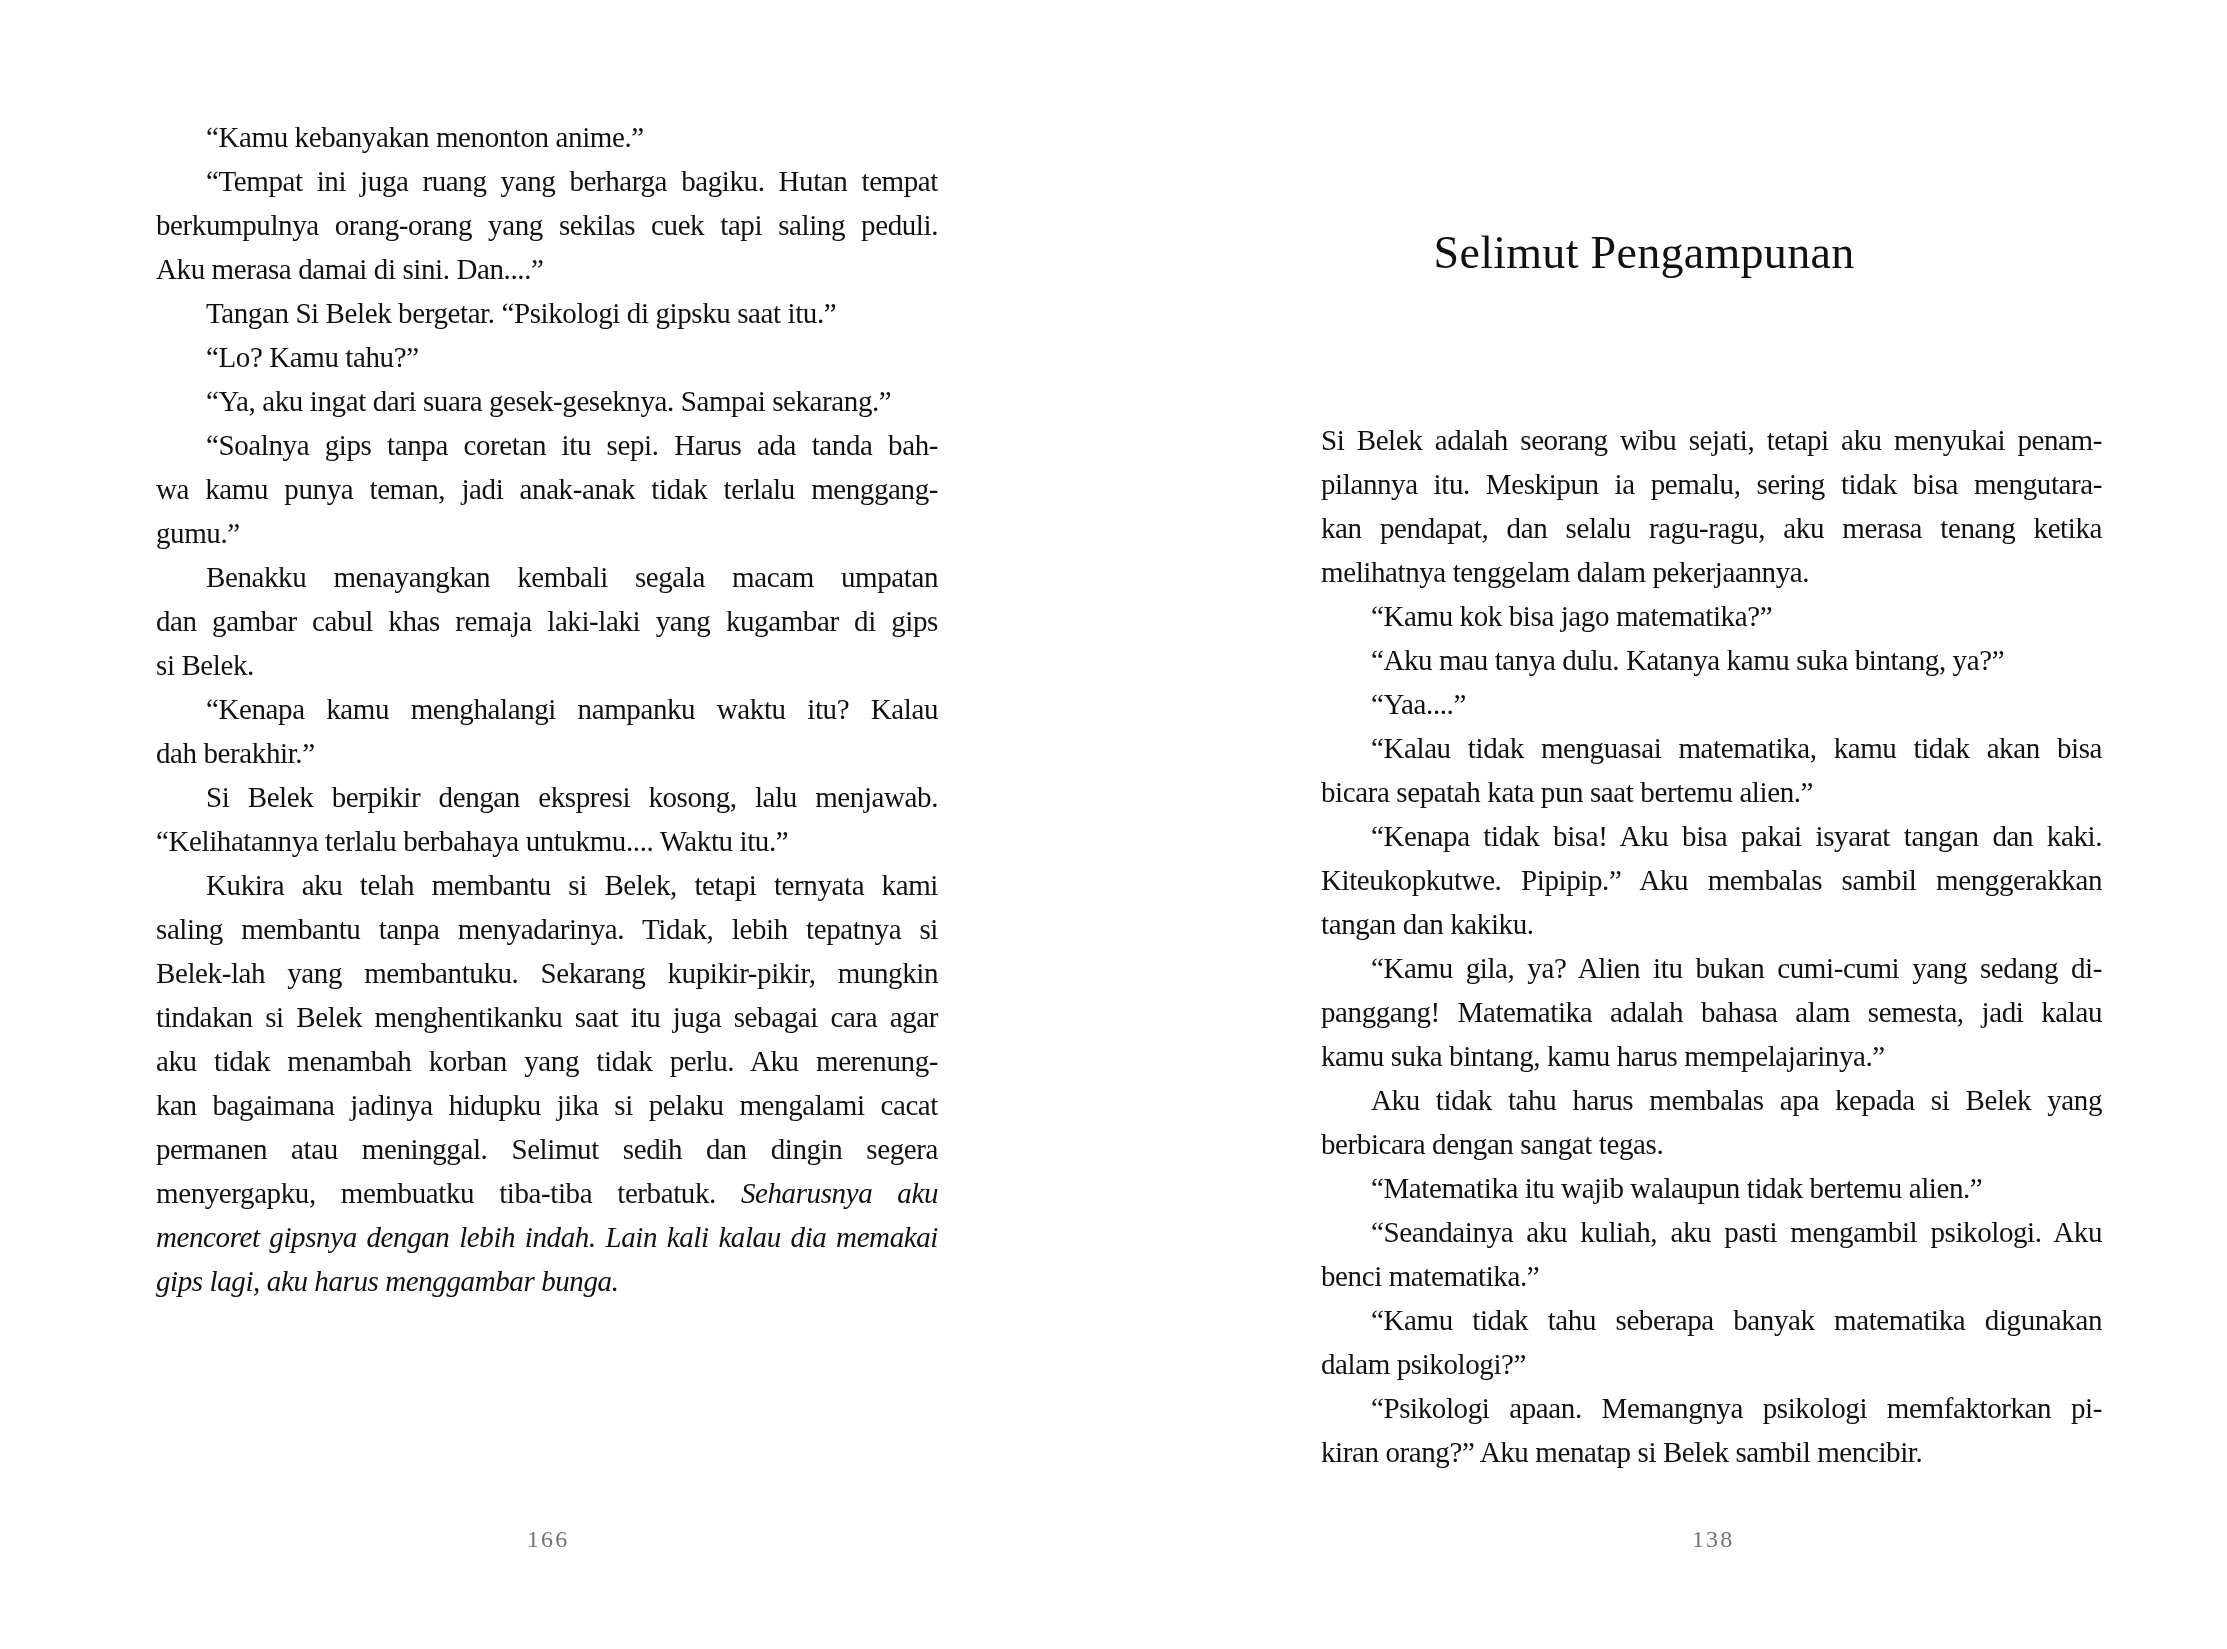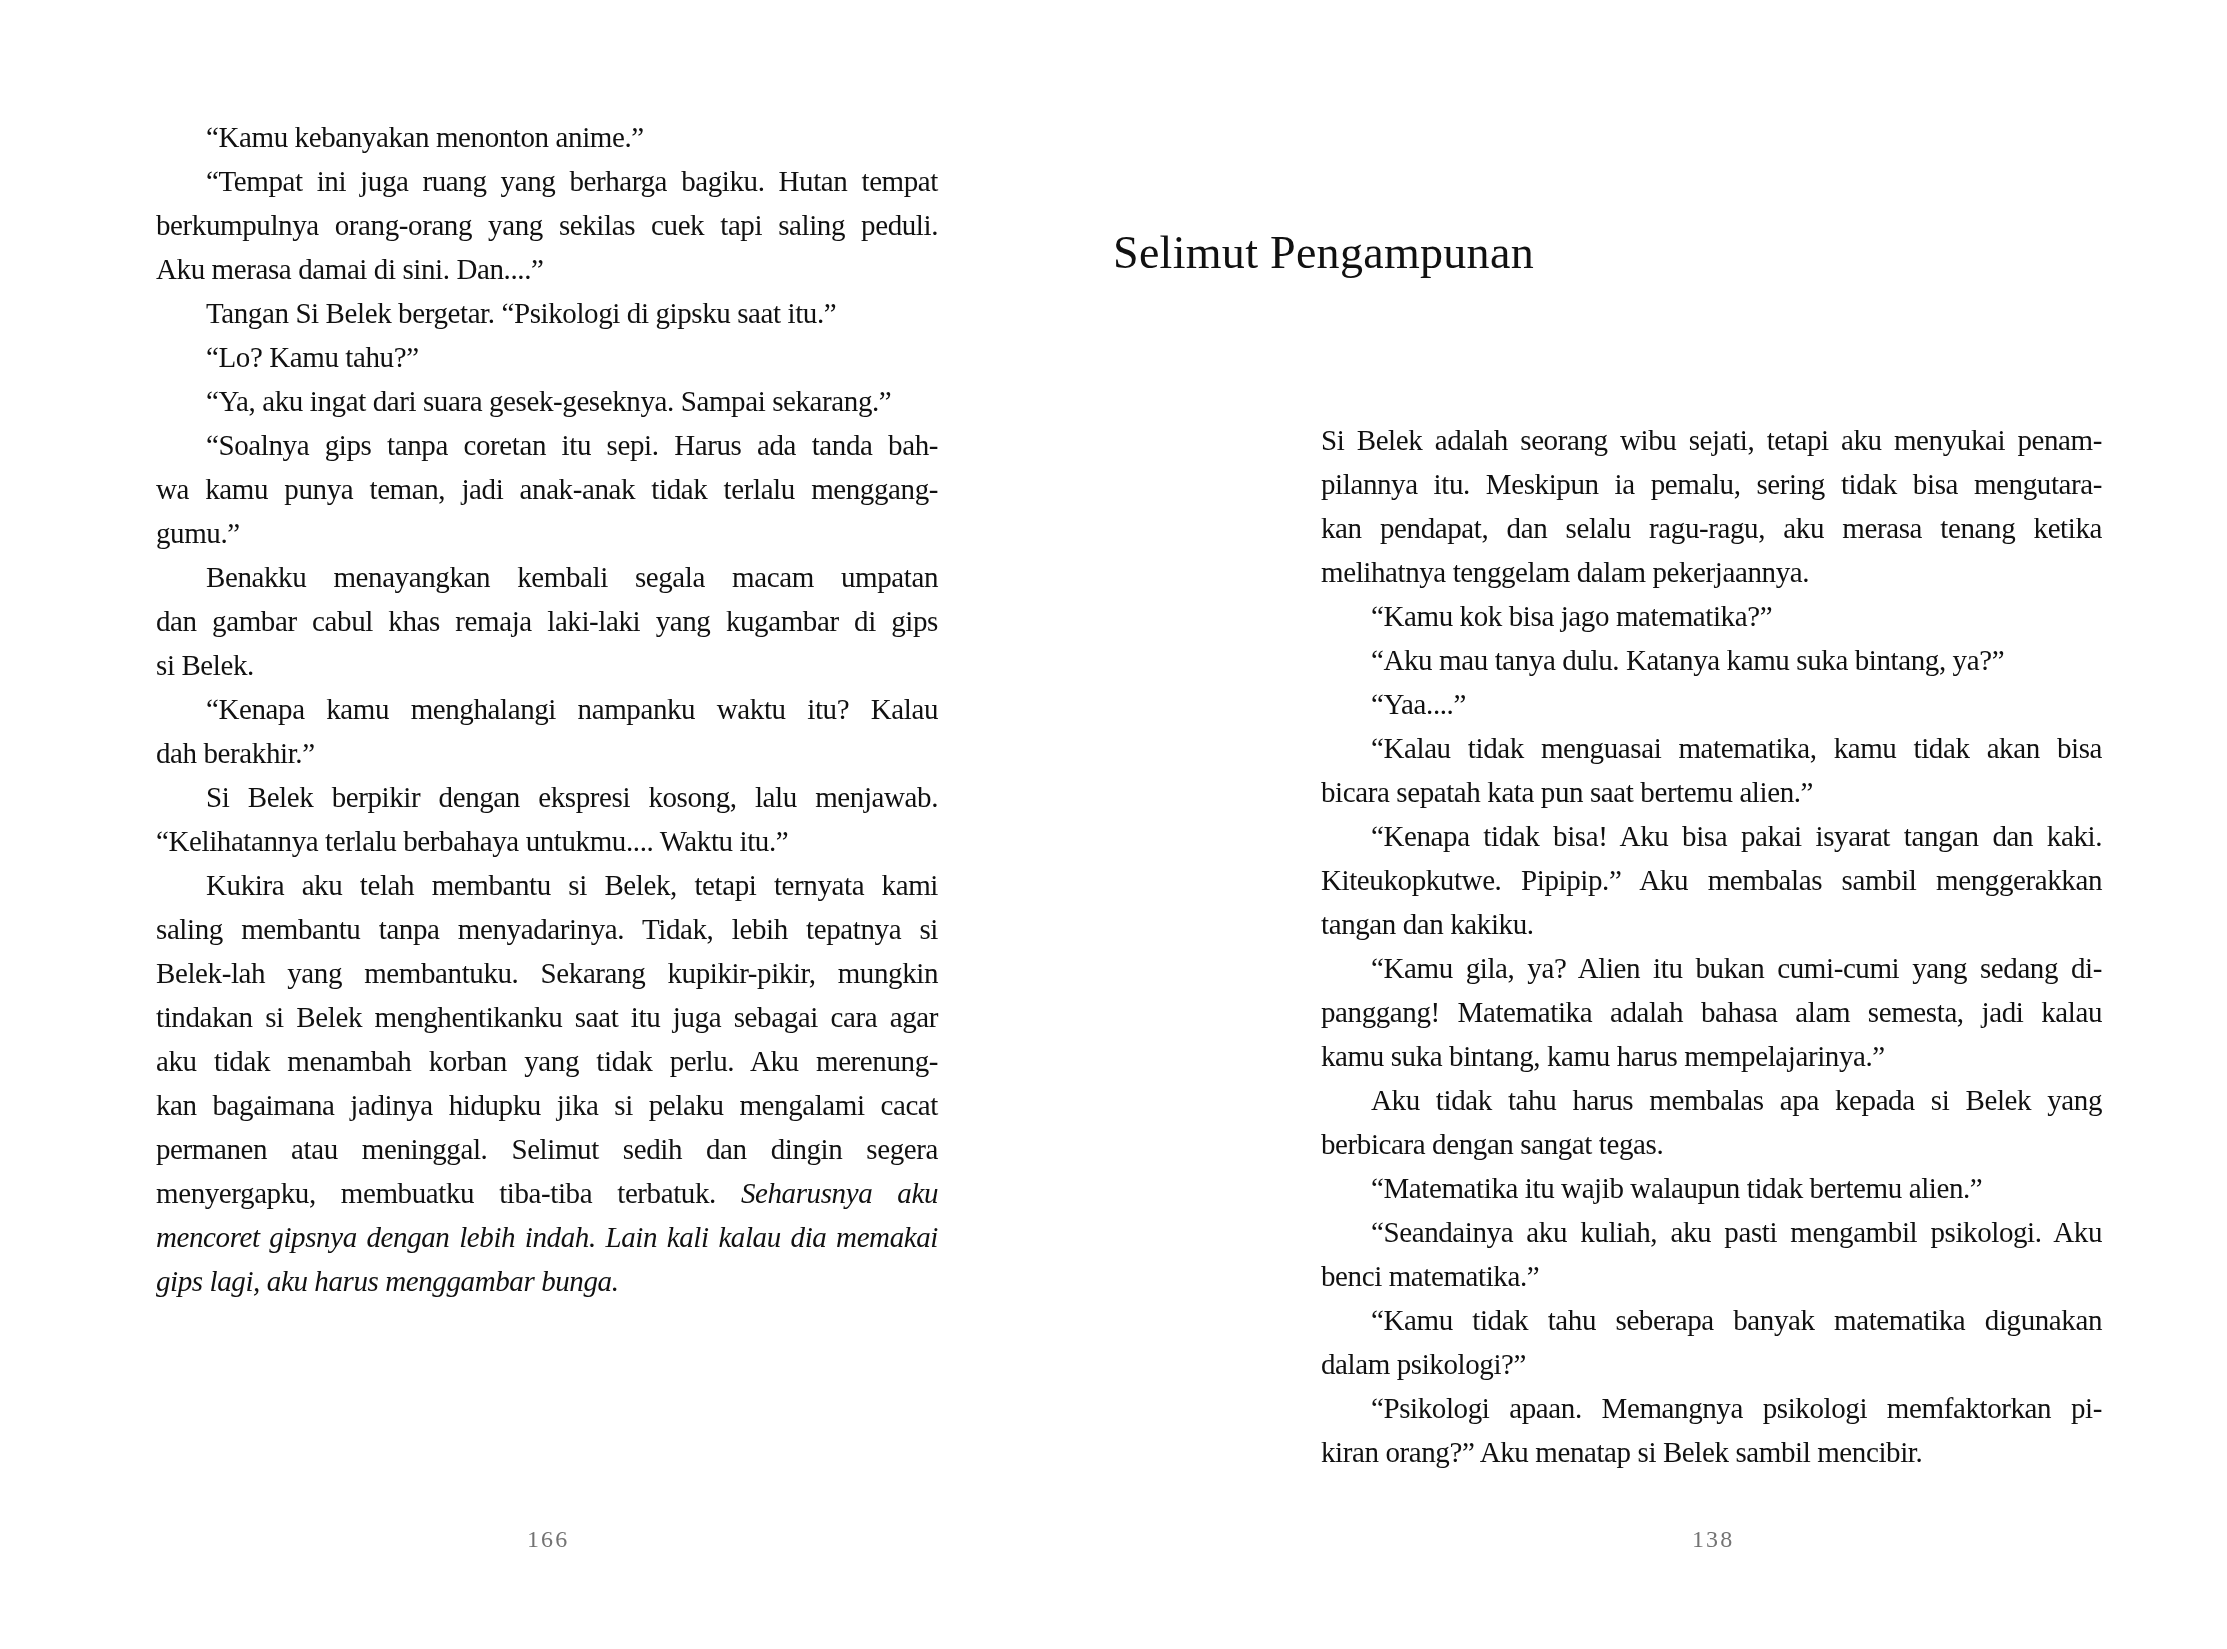--- a/index.html
+++ b/index.html
@@ -45,20 +45,21 @@
     text-align-last: left;
   }
   .line.indent { padding-left: 50px; }
   .italic { font-style: italic; }
 
   .chapter-title {
     position: absolute;
     left: 0;
     width: 1062px;
     top: 194px;
+    text-align: center;
     font-size: 46px;
     line-height: 56px;
     letter-spacing: 0.3px;
     color: #111111;
     font-weight: normal;
   }
 
   .page-number {
     position: absolute;
     top: 1525px;

